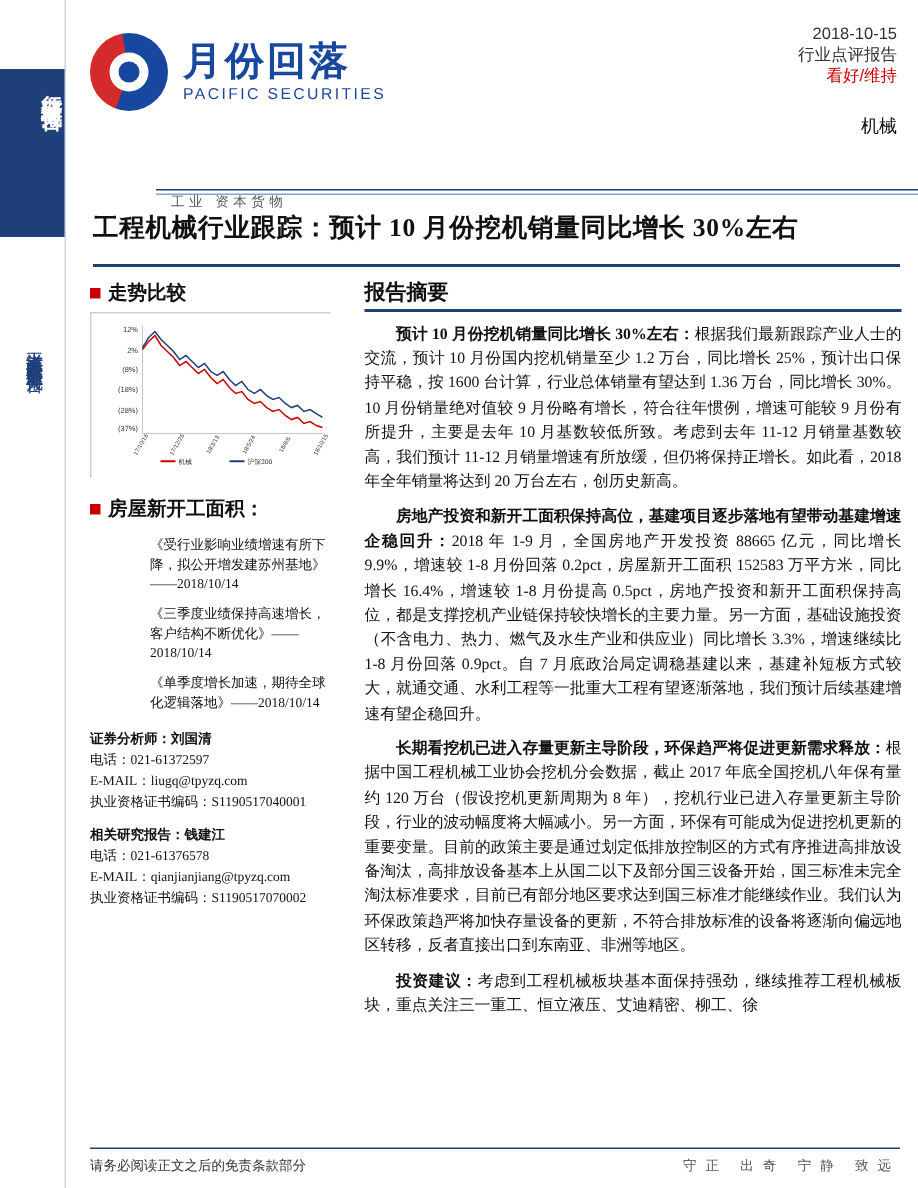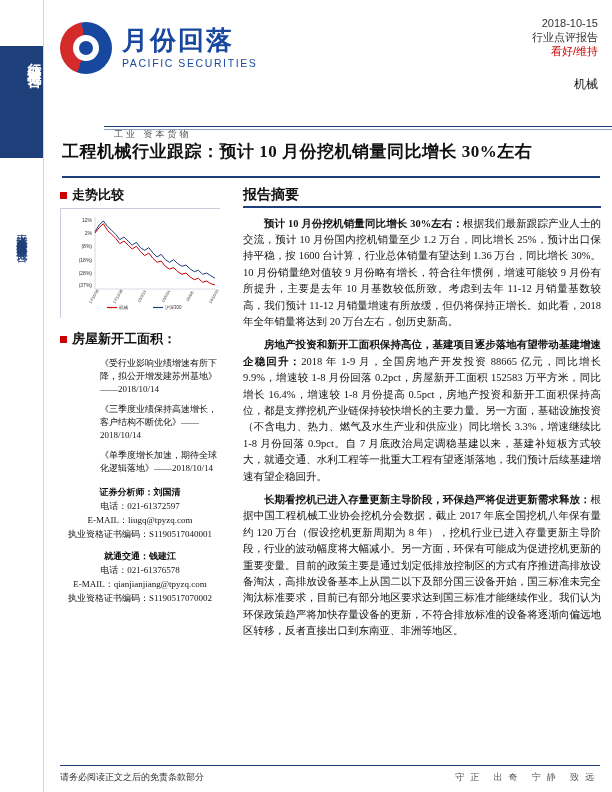--- a/index.html
+++ b/index.html
@@ -124,21 +124,21 @@
     width:160px; height:110px; border:1px solid #c7cedb; background:#fff; position:relative;
     margin-top:2px;
   }
   .chart-svg { position:absolute; left:0; top:0; }
   .rel-head { margin-top:12px; }
   .rel-list { font-size:9px; line-height:13px; color:#111; }
   .rel-list li { list-style:none; margin:0 0 7px 0; padding:0; }
 
   .analyst { margin-top:10px; font-size:9px; line-height:14px; color:#111; }
   .analyst .nm { font-weight:bold; }
-  .analyst .blk { margin-bottom:8px;text-align:center; }
+  .analyst .blk { margin-bottom:8px; }
 
   
   .rightcol { position:absolute; left:243px; top:186px; width:358px; }
   .summary-title {
     font-size:14px; font-weight:bold; color:#111; margin-bottom:2px;
   }
   .summary-rule { width:358px; height:1.5px; background:#1f3f7a; margin-bottom:8px; }
   .para {
     font-size:10.5px; line-height:16.4px; color:#111; text-align:justify;
     text-indent:21px; margin-bottom:7px;
@@ -248,35 +248,36 @@
       </ul>
 
     <div class="analyst">
       <div class="blk">
         <div class="nm">证券分析师：刘国清</div>
         <div>电话：021-61372597</div>
         <div>E-MAIL：liugq@tpyzq.com</div>
         <div>执业资格证书编码：S1190517040001</div>
       </div>
       <div class="blk">
-        <div class="nm">就通交通：钱建江</div>
+        <div class="nm">相关研究报告：钱建江</div>
         <div>电话：021-61376578</div>
         <div>E-MAIL：qianjianjiang@tpyzq.com</div>
         <div>执业资格证书编码：S1190517070002</div>
       </div>
     </div>
   </div>
 
   <div class="rightcol">
     <div class="summary-title">报告摘要</div>
     <div class="summary-rule"></div>
     <div id="paragraphs">
         <div class="para"><b class="lead">预计 10 月份挖机销量同比增长 30%左右：</b>根据我们最新跟踪产业人士的交流，预计 10 月份国内挖机销量至少 1.2 万台，同比增长 25%，预计出口保持平稳，按 1600 台计算，行业总体销量有望达到 1.36 万台，同比增长 30%。10 月份销量绝对值较 9 月份略有增长，符合往年惯例，增速可能较 9 月份有所提升，主要是去年 10 月基数较低所致。考虑到去年 11-12 月销量基数较高，我们预计 11-12 月销量增速有所放缓，但仍将保持正增长。如此看，2018 年全年销量将达到 20 万台左右，创历史新高。</div>
         <div class="para"><b class="lead">房地产投资和新开工面积保持高位，基建项目逐步落地有望带动基建增速企稳回升：</b>2018 年 1-9 月，全国房地产开发投资 88665 亿元，同比增长 9.9%，增速较 1-8 月份回落 0.2pct，房屋新开工面积 152583 万平方米，同比增长 16.4%，增速较 1-8 月份提高 0.5pct，房地产投资和新开工面积保持高位，都是支撑挖机产业链保持较快增长的主要力量。另一方面，基础设施投资（不含电力、热力、燃气及水生产业和供应业）同比增长 3.3%，增速继续比 1-8 月份回落 0.9pct。自 7 月底政治局定调稳基建以来，基建补短板方式较大，就通交通、水利工程等一批重大工程有望逐渐落地，我们预计后续基建增速有望企稳回升。</div>
         <div class="para"><b class="lead">长期看挖机已进入存量更新主导阶段，环保趋严将促进更新需求释放：</b>根据中国工程机械工业协会挖机分会数据，截止 2017 年底全国挖机八年保有量约 120 万台（假设挖机更新周期为 8 年），挖机行业已进入存量更新主导阶段，行业的波动幅度将大幅减小。另一方面，环保有可能成为促进挖机更新的重要变量。目前的政策主要是通过划定低排放控制区的方式有序推进高排放设备淘汰，高排放设备基本上从国二以下及部分国三设备开始，国三标准未完全淘汰标准要求，目前已有部分地区要求达到国三标准才能继续作业。我们认为环保政策趋严将加快存量设备的更新，不符合排放标准的设备将逐渐向偏远地区转移，反者直接出口到东南亚、非洲等地区。</div>
+        <div class="para"><b class="lead">投资建议：</b>考虑到工程机械板块基本面保持强劲，继续推荐工程机械板块，重点关注三一重工、恒立液压、艾迪精密、柳工、徐</div>
       </div>
   </div>
 
   <div class="footer-rule"></div>
   <div class="footer">
     <div>请务必阅读正文之后的免责条款部分</div>
     <div class="right">守正 出奇 宁静 致远</div>
   </div>
 
 </div>

